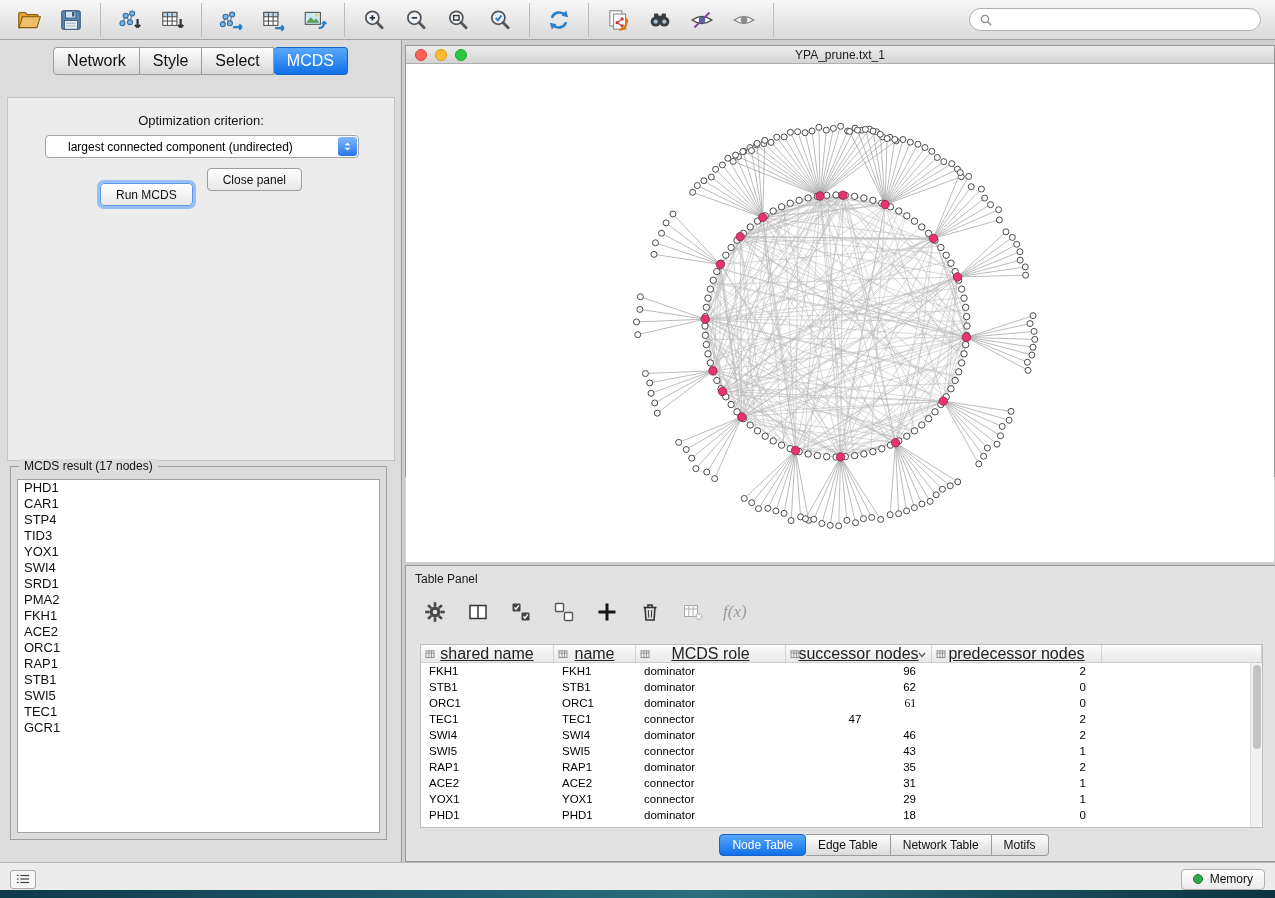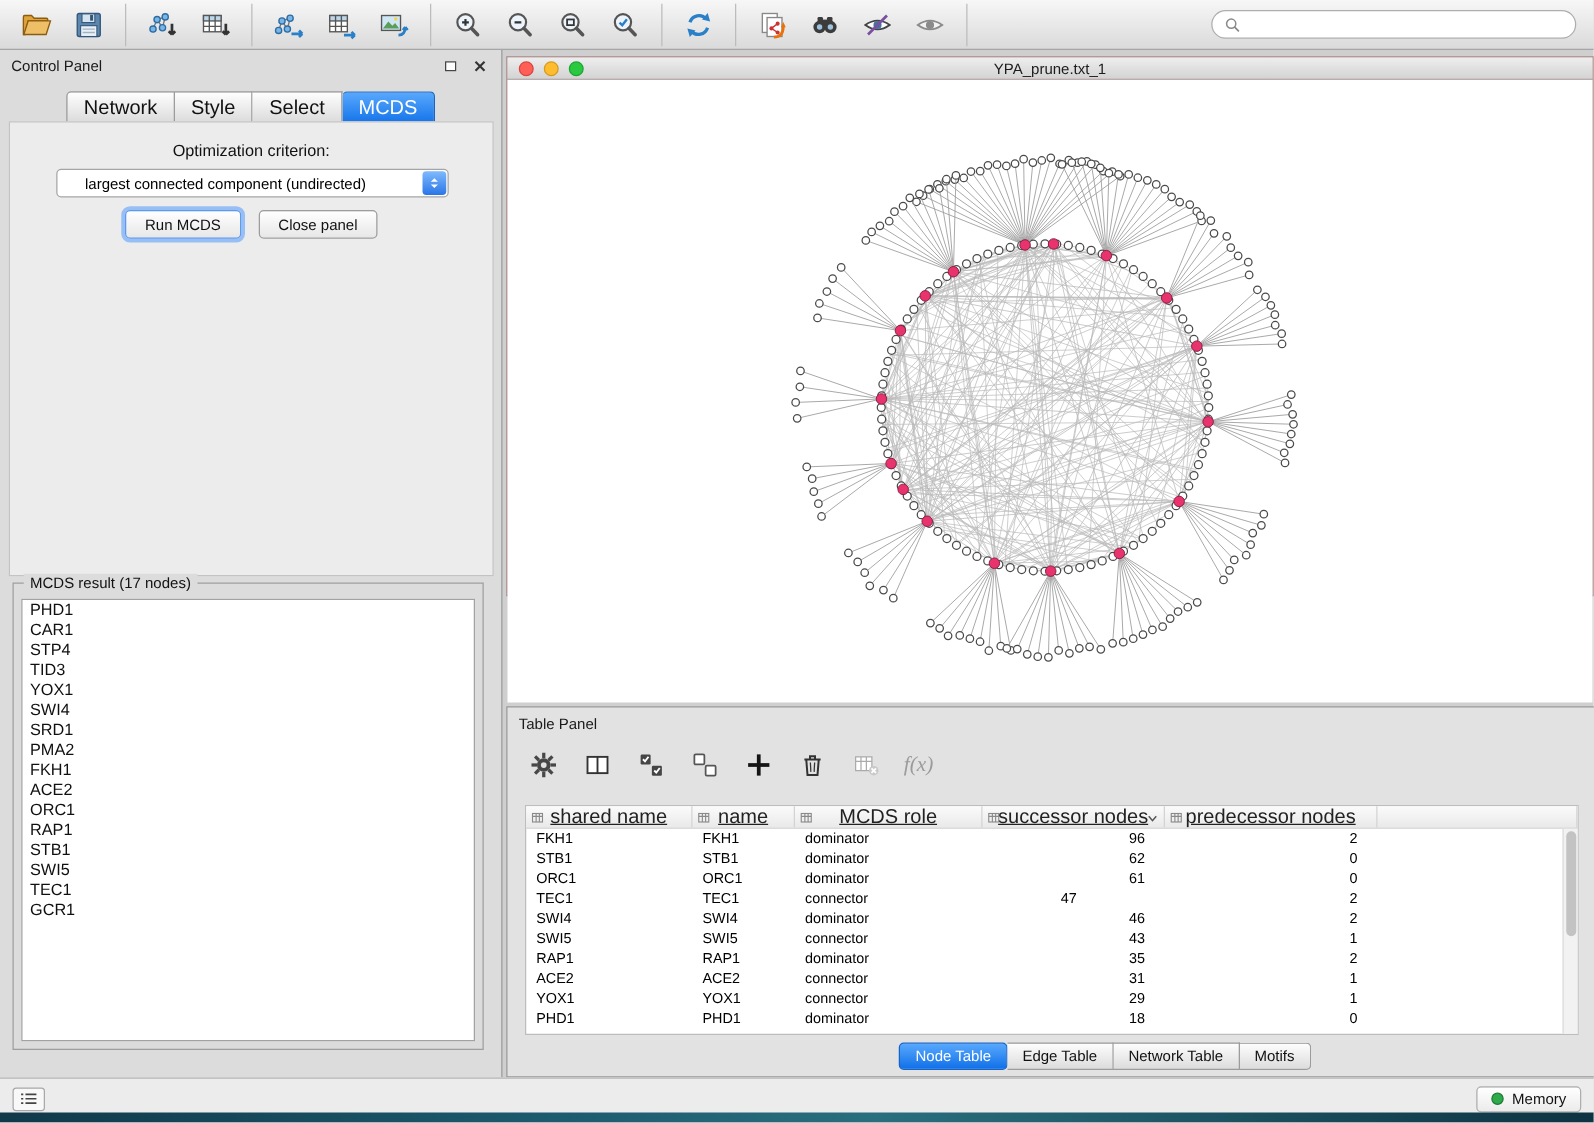--- a/index.html
+++ b/index.html
@@ -39,31 +39,31 @@
     background:#ececec; border:1px solid #c3c3c3; }
   .opt-label { text-align:center; margin-top:15px; font-size:13px; color:#111; }
   .dropdown { position:absolute; left:37px; top:37px; width:314px; height:23px; background:#fff;
     border:1px solid #a5a5a5; border-radius:4px; display:flex; align-items:center; padding-left:9px; font-size:12px; }
   .dropdown .dd-text { flex:1; white-space:nowrap; overflow:hidden;padding-left:13px; }
   .dd-cap { position:absolute; right:1px; top:1px; width:19px; height:19px; border-radius:3px;
     background:linear-gradient(#7fbafd,#2a76e8); display:flex; align-items:center; justify-content:center; }
   .btn-row { position:absolute; left:0; top:70px; width:100%; display:flex; justify-content:center; gap:14px; }
   .cp-btn { font-size:12px; height:23px; padding:0 15px; background:linear-gradient(#ffffff,#e7e7e7);
     border:1px solid #9d9d9d; border-radius:4px; color:#111; cursor:default; }
-  .cp-btn.focused { box-shadow:0 0 0 3px rgba(106,168,250,.65); border-color:#5b9af0; }
+  .cp-btn.focused { box-shadow:0 0 0 3px rgba(106,168,250,.65); border-color:#5b9af0;margin-top:15px; }
 
   .group-box { position:absolute; left:10px; top:426px; width:377px; height:374px; border:1px solid #9e9e9e; }
   .group-legend { position:absolute; top:-8px; left:8px; background:#dcdcdc; padding:0 5px; font-size:12px; color:#111; }
   .mcds-list { position:absolute; left:6px; top:12px; right:6px; bottom:6px; background:#fff;
     border:1px solid #a2a2a2; overflow:hidden; }
   .mcds-item { height:16px; line-height:16px; padding-left:6px; font-size:13px; color:#101010; }
 
   
   .network-window { position:absolute; left:405px; top:45px; width:870px; height:432px;
-    border:1px solid #979797; background:#fca5a5; }
+    border:1px solid #979797; background:#a16207; }
   .nw-titlebar { position:relative; height:18px; background:linear-gradient(#eeeeee,#d3d3d3);
     border-bottom:1px solid #b0b0b0; display:flex; align-items:center; justify-content:center;
     font-size:12px; color:#1c1c1c; }
   .traffic { position:absolute; left:9px; top:3px; display:flex; gap:8px; }
   .tl { width:12px; height:12px; border-radius:50%; display:block; }
   .tl-red { background:#ff5f57; border:1px solid #d9443e; }
   .tl-yellow { background:#febc2e; border:1px solid #d49c1e; }
   .tl-green { background:#2ac93f; border:1px solid #1ea432; }
   .nw-canvas { width:868px; height:498px; background:#fff; }
 
@@ -284,32 +284,20 @@
         <svg viewBox="0 0 16 16" width="14" height="14">
             <circle cx="6.8" cy="6.8" r="4.2" fill="none" stroke="#8a8a8a" stroke-width="1.4"></circle>
             <line x1="10" y1="10" x2="13.4" y2="13.4" stroke="#8a8a8a" stroke-width="1.6" stroke-linecap="round"></line>
           </svg>
       </span>
       <input placeholder="" style="">
     </div>
   </div>
 
   <div class="control-panel">
-    <div class="panel-header">
-      <span class="ph-title">Control Panel</span>
-      <span class="ph-btn">
-          <span class="float-glyph"></span>
-        </span>
-      <span class="ph-btn">
-        <svg viewBox="0 0 10 10" width="10" height="10">
-            <line x1="1.4" y1="1.4" x2="8.6" y2="8.6" stroke="#333" stroke-width="1.7"></line>
-            <line x1="8.6" y1="1.4" x2="1.4" y2="8.6" stroke="#333" stroke-width="1.7"></line>
-          </svg>
-      </span>
-    </div>
 
     <div class="cp-tabs" id="cp-tabs">
         <span class="cp-tab">Network</span>
         <span class="cp-tab">Style</span>
         <span class="cp-tab">Select</span>
         <span class="cp-tab selected">MCDS</span>
       </div>
 
     <div class="cp-content">
       <div class="opt-label">Optimization criterion:</div>
@@ -1157,21 +1145,21 @@
             <div class="nt-cell" style="width: 133px;">STB1</div>
             <div class="nt-cell" style="width: 82px;">STB1</div>
             <div class="nt-cell" style="width: 150px;">dominator</div>
             <div class="nt-cell num" style="width: 146px;">62</div>
             <div class="nt-cell num" style="width: 170px;">0</div>
           </div>
           <div class="nt-row">
             <div class="nt-cell" style="width: 133px;">ORC1</div>
             <div class="nt-cell" style="width: 82px;">ORC1</div>
             <div class="nt-cell" style="width: 150px;">dominator</div>
-            <div class="nt-cell num" style="width: 146px;">61</div>
+            <div class="nt-cell num" style="width: 146px; font-family: Liberation Serif, serif;">61</div>
             <div class="nt-cell num" style="width: 170px;">0</div>
           </div>
           <div class="nt-row">
             <div class="nt-cell" style="width: 133px;">TEC1</div>
             <div class="nt-cell" style="width: 82px;">TEC1</div>
             <div class="nt-cell" style="width: 150px;">connector</div>
             <div class="nt-cell num" style="width: 146px; text-align: center;">47</div>
             <div class="nt-cell num" style="width: 170px;">2</div>
           </div>
           <div class="nt-row">

